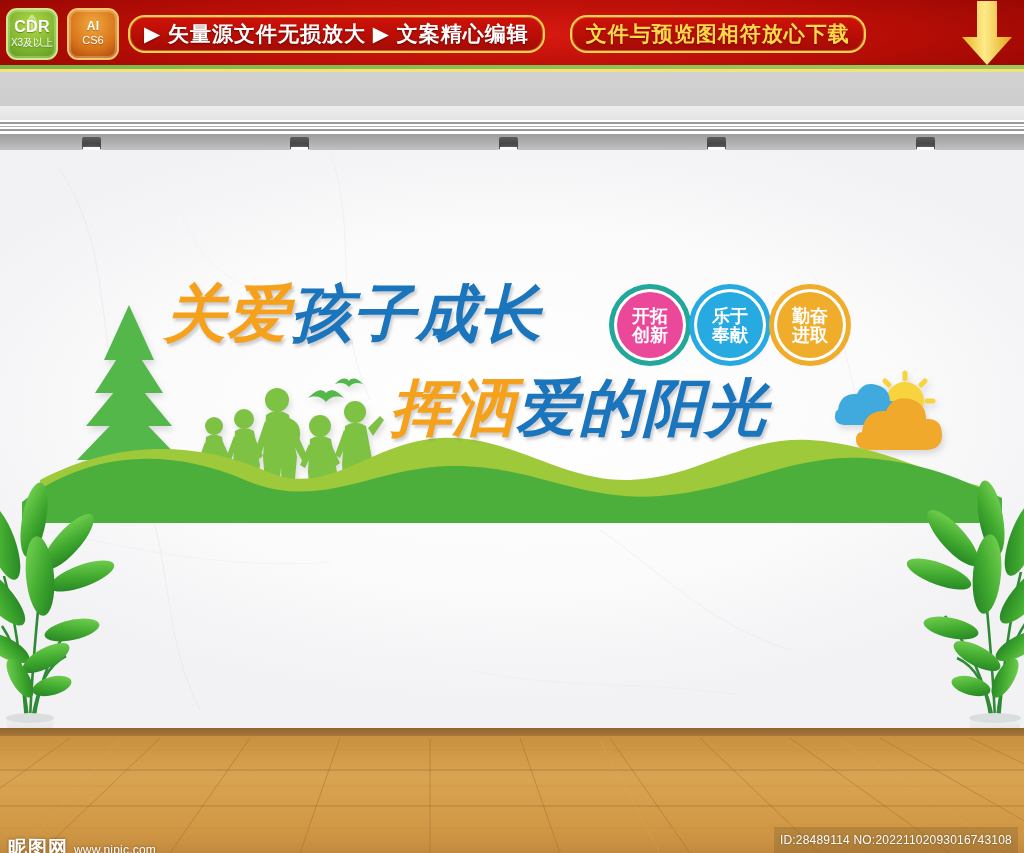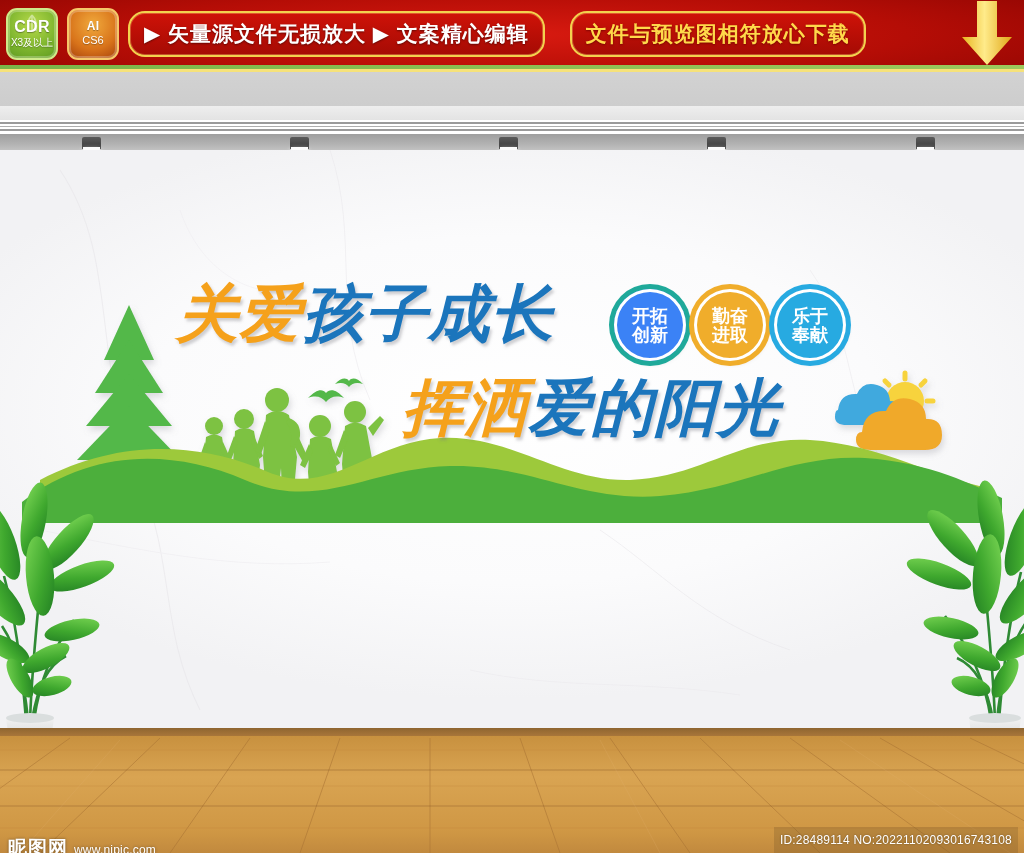--- a/index.html
+++ b/index.html
@@ -44,21 +44,21 @@
   .badge .b-sub  { color: #fff; font-size: 10px; line-height: 1.3; margin-top: 1px; white-space: nowrap;
                    text-shadow: 0 1px 1px rgba(0,0,0,.3); }
   .badge-ai .b-main { font-size: 12px; }
   .badge-ai .b-sub { font-size: 11px; }
   .cdr-swirl{
     position:absolute; top:4px; left:50%; transform:translateX(-50%);
     width:22px; height:18px; opacity:.55;
   }
 
   .promo-pill {
-    height: 46px; border-radius: 17px; display: flex; align-items: center; justify-content: center;
+    height: 38px; border-radius: 17px; display: flex; align-items: center; justify-content: center;
     border: 2px solid #f3d24e; padding: 12px 14px;
     background: linear-gradient(180deg,#cf1208 0%, #a50b04 100%);
     box-shadow: 0 0 0 1px rgba(255,220,120,.35) inset;
   }
   .promo-pill-1 { flex: 0 0 auto; }
   .promo-pill-2 { flex: 0 0 auto; margin-left: 16px; }
   .promo-text-white { color: #fff; font-size: 21px; font-weight: bold; white-space: nowrap; letter-spacing: 1px;
                       text-shadow: 0 1px 2px rgba(0,0,0,.45); }
   .promo-text-gold  { color: #ffd94a; font-size: 21px; font-weight: bold; white-space: nowrap; letter-spacing: 1px;
                       text-shadow: 0 1px 2px rgba(90,0,0,.6); }
@@ -81,21 +81,21 @@
 
   
   .wall {
     position: absolute; left:0; top: 150px; width: 1024px; height: 578px;
     background:
       radial-gradient(ellipse 60% 50% at 50% 45%, #ffffff 0%, #fbfbfc 60%, #f2f2f4 100%);
   }
   .wall-marble { position:absolute; inset:0; opacity:.5; }
 
   
-  .headline { position: absolute; left: 176px; top: 283px; z-index: 6; }
+  .headline { position: absolute; left: 164px; top: 283px; z-index: 6; }
   .hl-line { font-size: 62px; font-weight: bold; line-height: 1; letter-spacing: 1px; white-space: nowrap;
              font-family: "DejaVu Sans", "Liberation Sans", sans-serif;
              text-shadow: 2px 3px 3px rgba(120,120,130,.35); font-style: italic; }
   .hl-line2 { position:absolute; left: 226px; top: 94px; }
   .hl-orange { color: #F5A11B; }
   .hl-blue   { color: #1B75BC; }
 
   
   .circles { position:absolute; left: 614px; top: 289px; display:flex; gap: 8px; z-index: 7; }
   .circ {
@@ -281,31 +281,31 @@
   <div class="headline">
     <div class="hl-line">
       <span class="hl-orange">关爱</span><span class="hl-blue">孩子成长</span>
     </div>
     <div class="hl-line hl-line2">
       <span class="hl-orange">挥洒</span><span class="hl-blue">爱的阳光</span>
     </div>
   </div>
 
   <div class="circles">
-    <div class="circ" style="background:#3b82f6;box-shadow:0 0 0 3px #fff inset, 0 0 0 5px #1FA99A, 2px 3px 4px rgba(120,120,130,.3);text-align:right;">
+    <div class="circ" style="background:#ec4899;box-shadow:0 0 0 3px #fff inset, 0 0 0 5px #1FA99A, 2px 3px 4px rgba(120,120,130,.3);text-align:right;">
       <span>开拓</span>
       <span>创新</span>
+    </div>
+    <div class="circ" style="background:#27AAE1;box-shadow:0 0 0 3px #fff inset, 0 0 0 5px #27AAE1, 2px 3px 4px rgba(120,120,130,.3);">
+      <span>乐于</span>
+      <span>奉献</span>
     </div>
     <div class="circ" style="background:#F0AD2B;box-shadow:0 0 0 3px #fff inset, 0 0 0 5px #F0AD2B, 2px 3px 4px rgba(120,120,130,.3);">
       <span>勤奋</span>
       <span>进取</span>
-    </div>
-    <div class="circ" style="background:#27AAE1;box-shadow:0 0 0 3px #fff inset, 0 0 0 5px #27AAE1, 2px 3px 4px rgba(120,120,130,.3);">
-      <span>乐于</span>
-      <span>奉献</span>
     </div>
   </div>
 
   <svg class="deco" style="left:-18px;top:480px;width:135px;height:275px;" viewBox="0 0 135 275">
     <defs>
       <linearGradient id="leafL" x1="0" y1="0" x2="1" y2="1">
         <stop offset="0%" stop-color="#7ED957"></stop>
           <stop offset="55%" stop-color="#3FA82E"></stop>
           <stop offset="100%" stop-color="#1E7A22"></stop>
       </linearGradient>

